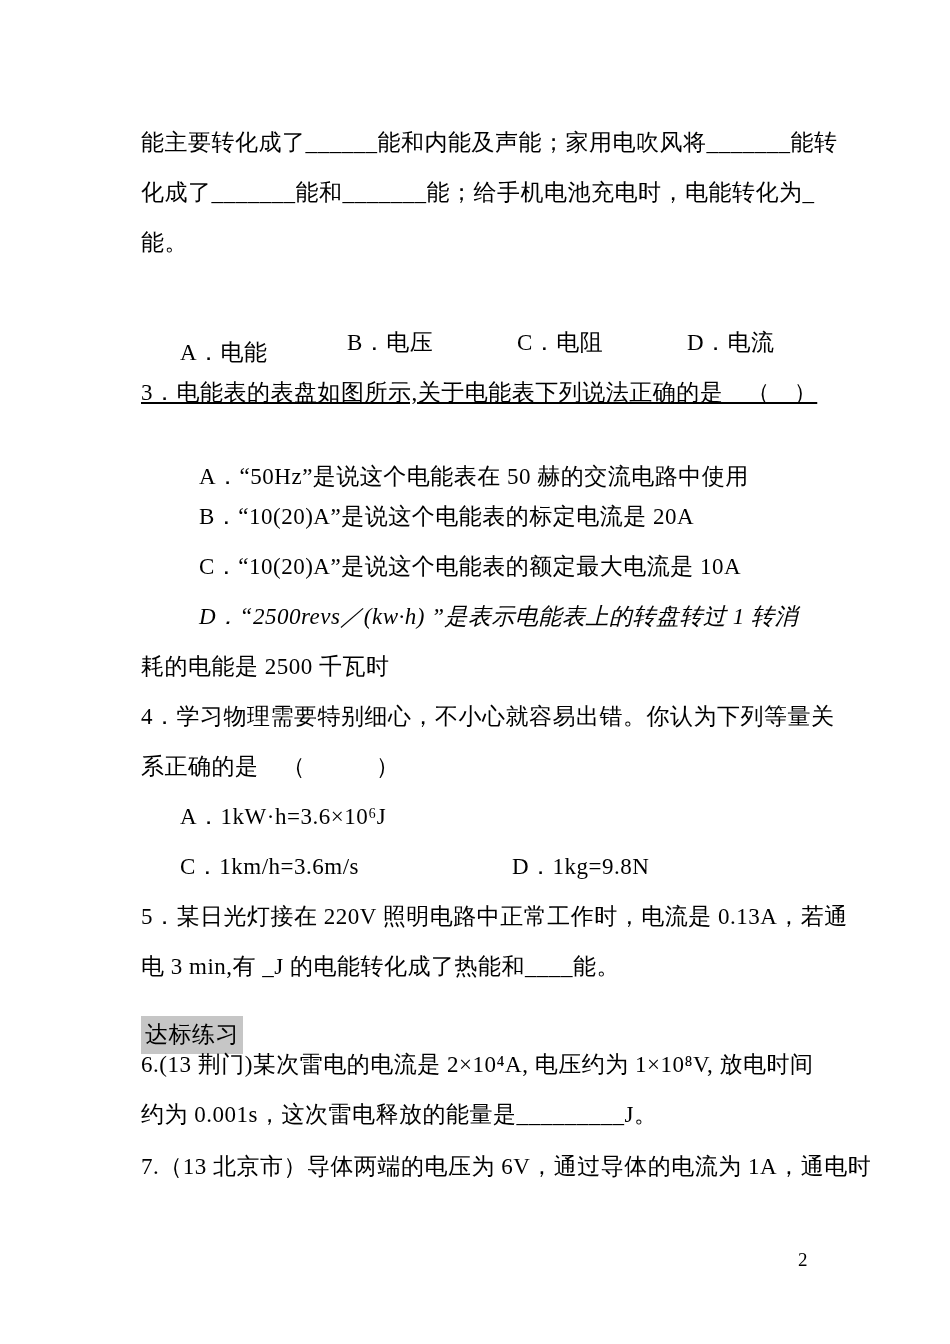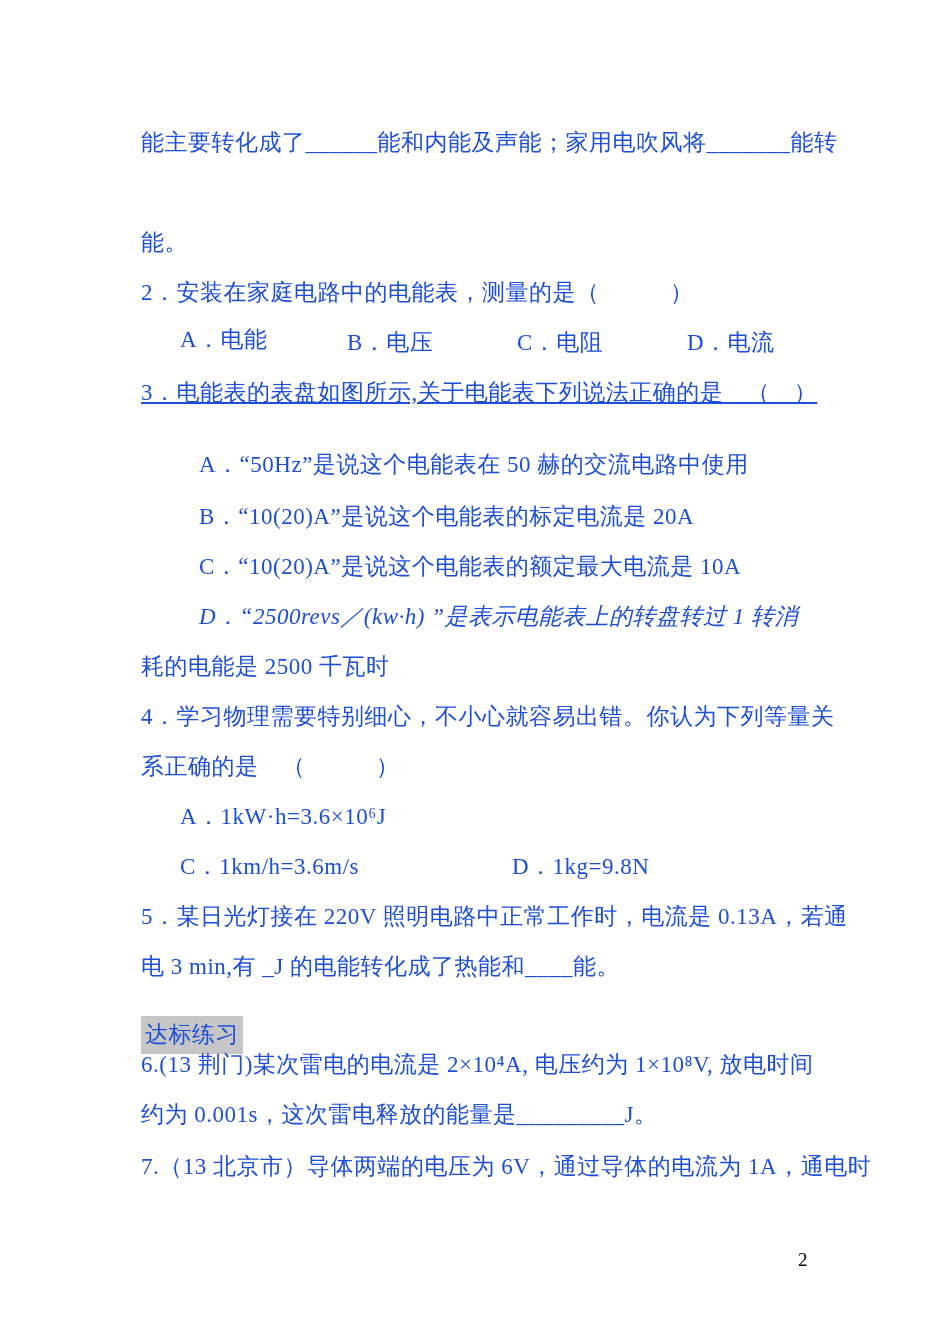--- a/index.html
+++ b/index.html
@@ -14,21 +14,21 @@
     background: #ffffff;
     overflow: hidden;
     font-family: "Liberation Serif", "DejaVu Serif", serif;
     color: #000000;
   }
   .line {
     position: absolute;
     font-size: 23px;
     line-height: 34px;
     white-space: pre;
-    color: #1d4ed8;
+    color: #000000;
     letter-spacing: 0.5px;
   }
   .line.highlight {
     background: #c6c6c6;
     padding: 2px 4px;
   }
   .page-number {
     position: absolute;
     left: 798px;
     top: 1248px;
@@ -36,28 +36,28 @@
     line-height: 24px;
     color: #000000;
   }
 </style>
 </head>
 <body>
 
 <div class="page" style="background: rgb(255, 255, 255);">
   <div class="page-number">2</div>
 <div class="line" style="left: 141px; top: 126px;">能主要转化成了______能和内能及声能；家用电吹风将_______能转</div>
+    <div class="line" style="left: 141px; top: 176px;">化成了_______能和_______能；给手机电池充电时，电能转化为_</div>
     <div class="line" style="left: 141px; top: 226px;">能。</div>
-    <div class="line" style="left: 141px; top: 276px;">2．安装在家庭电路中的电能表，测量的是（　　　）</div>
-    <div class="line" style="left: 180px; top: 323px;">A．电能</div>
+    <div class="line" style="left: 180px; top: 336px;">A．电能</div>
     <div class="line" style="left: 347px; top: 326px;">B．电压</div>
     <div class="line" style="left: 517px; top: 326px; text-align: right;">C．电阻</div>
     <div class="line" style="left: 687px; top: 326px;">D．电流</div>
     <div class="line" style="left: 141px; top: 376px; text-decoration: underline;">3．电能表的表盘如图所示,关于电能表下列说法正确的是　（　）</div>
-    <div class="line" style="left: 199px; top: 448px;">A．“50Hz”是说这个电能表在 50 赫的交流电路中使用</div>
+    <div class="line" style="left: 199px; top: 460px;">A．“50Hz”是说这个电能表在 50 赫的交流电路中使用</div>
     <div class="line" style="left: 199px; top: 500px;">B．“10(20)A”是说这个电能表的标定电流是 20A</div>
     <div class="line" style="left: 199px; top: 550px;">C．“10(20)A”是说这个电能表的额定最大电流是 10A</div>
     <div class="line" style="left: 199px; top: 600px; font-style: italic;">D．“2500revs／(kw·h) ”是表示电能表上的转盘转过 1 转消</div>
     <div class="line" style="left: 141px; top: 650px;">耗的电能是 2500 千瓦时</div>
     <div class="line" style="left: 141px; top: 700px;">4．学习物理需要特别细心，不小心就容易出错。你认为下列等量关</div>
     <div class="line" style="left: 141px; top: 750px;">系正确的是　（　　　）</div>
     <div class="line" style="left: 180px; top: 800px;">A．1kW·h=3.6×10⁶J</div>
     <div class="line" style="left: 180px; top: 850px;">C．1km/h=3.6m/s</div>
     <div class="line" style="left: 512px; top: 850px;">D．1kg=9.8N</div>
     <div class="line" style="left: 141px; top: 900px;">5．某日光灯接在 220V 照明电路中正常工作时，电流是 0.13A，若通</div>

